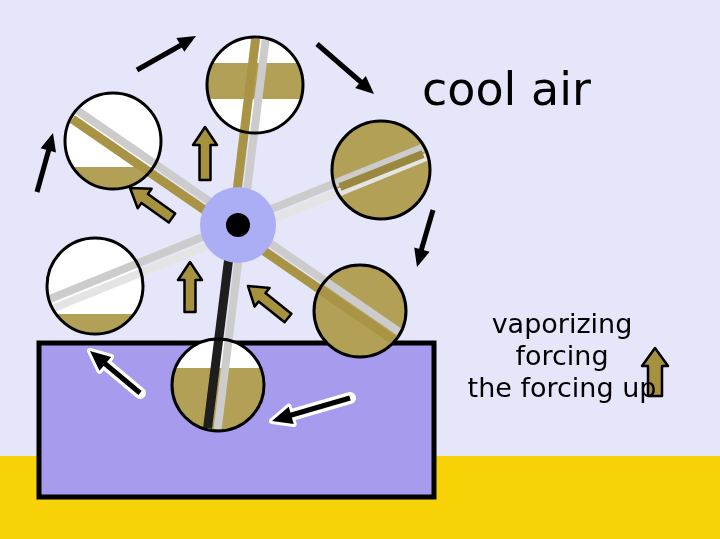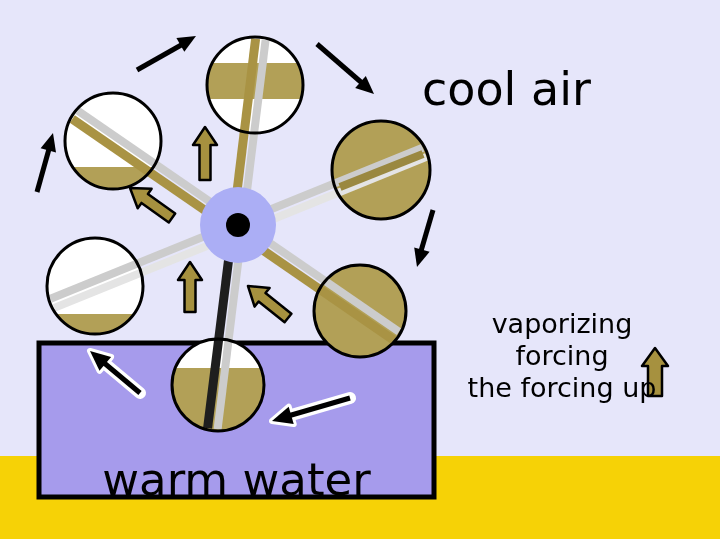--- a/index.html
+++ b/index.html
@@ -151,20 +151,19 @@
     </g>
     <g>
       <line class="arrow-casing-line" x1="140" y1="393" x2="103" y2="362"></line>
       <polygon class="arrow-casing-head" points="90,351 111.1,357 99.5,370.8"></polygon>
       <line class="arrow-line" x1="140" y1="393" x2="103" y2="362"></line>
       <polygon class="arrow-head" points="90,351 111.1,357 99.5,370.8"></polygon>
     </g>
   </svg>
 
   <div class="label cool-air">cool air</div>
-  <div class="label warm-water">warm water</div>
   <div class="label vapor-text">
     <div>vaporizing</div>
     <div>forcing</div>
     <div>the forcing up</div>
   </div>
 
 </div>
 
 </body></html>

